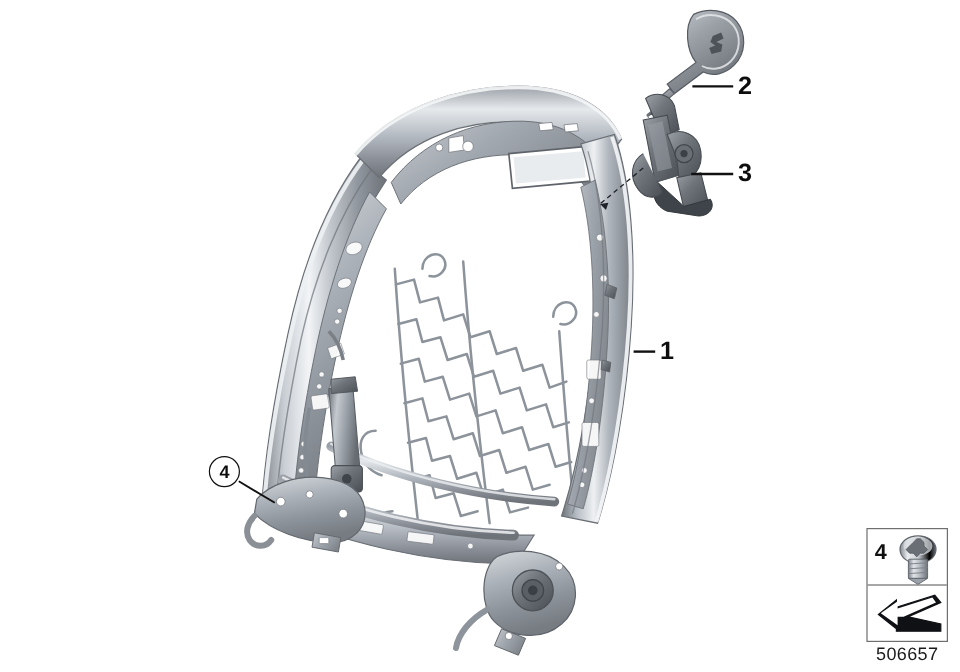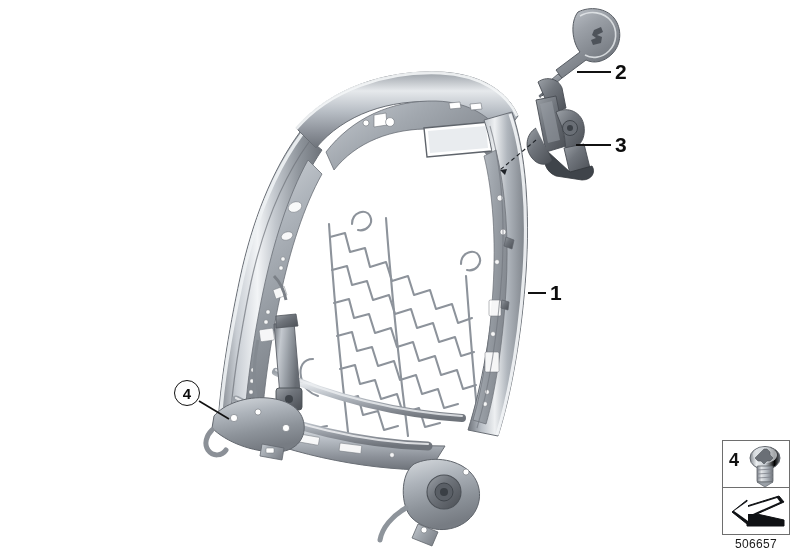--- a/index.html
+++ b/index.html
@@ -90,21 +90,21 @@
     left: 4px;
     top: 6px;
   }
   .diagram-number {
     position: absolute;
     left: 722px;
     top: 537px;
     width: 68px;
     text-align: center;
     font-family: "Liberation Sans", sans-serif;
-    font-size: 12px;
+    font-size: 15px;
     color: #1a1a1a;
     letter-spacing: 0.3px;
   }
 </style>
 </head>
 <body>
 
 <div id="page">
 
   <svg class="layer" viewBox="0 0 800 560">

